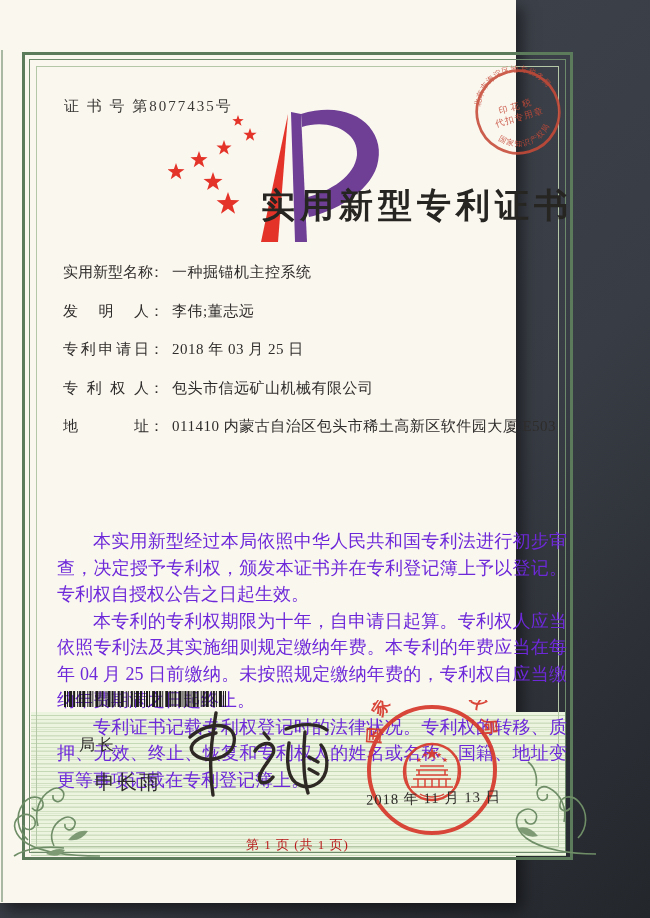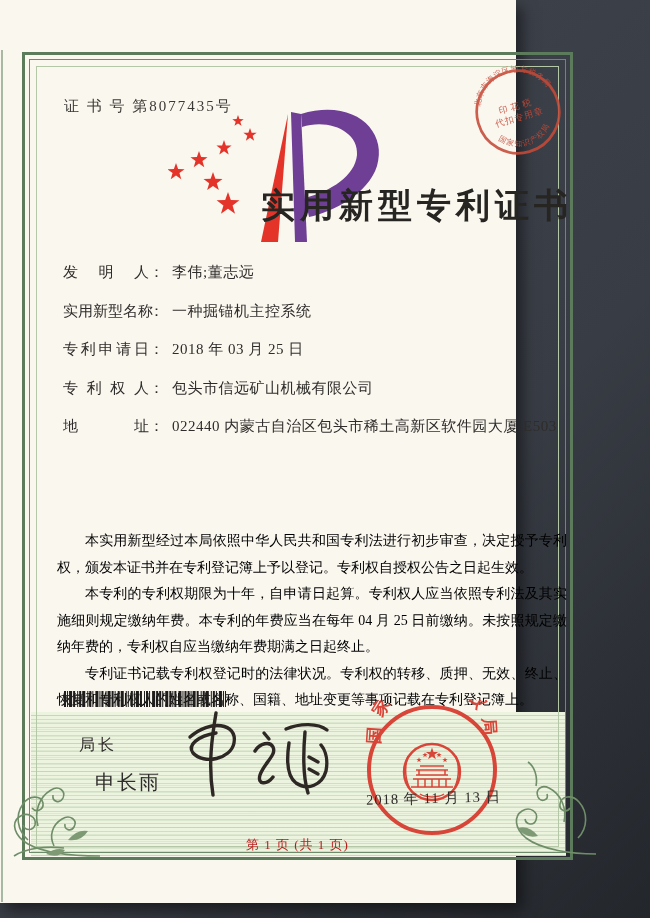--- a/index.html
+++ b/index.html
@@ -28,22 +28,22 @@
   .title{position:absolute;left:22px;top:183px;width:551px;text-align:right;
          font-size:34px;font-weight:600;letter-spacing:5px;color:#262522;}
 
   .fields{position:absolute;left:63px;top:263px;width:500px;}
   .frow{position:relative;height:38.6px;font-size:15px;white-space:nowrap;}
   .flabel{display:inline-block;width:86px;text-align:justify;text-align-last:justify;letter-spacing:0;}
   .fcolon{display:inline-block;margin-right:8px;}
   .fvalue{letter-spacing:.5px;}
   .grant-no{position:absolute;left:282px;top:0;}
 
-  .body-text{position:absolute;left:57px;top:528px;width:510px;font-size:14px;
-             line-height:26.5px;text-align:justify;color:#000000;}
+  .body-text{position:absolute;left:57px;top:528px;width:510px;font-size:18px;
+             line-height:26.5px;text-align:justify;color:#6d28d9;}
   .body-text p{margin:0;text-indent:2em;}
 
   .barcode{position:absolute;left:64px;top:691px;width:162px;height:16px;}
   .director-label{position:absolute;left:79px;top:735px;font-size:16px;letter-spacing:3px;}
   .director-name{position:absolute;left:95px;top:769px;font-size:20px;letter-spacing:2px;}
   .signature{position:absolute;left:160px;top:703px;width:175px;height:102px;}
 
   .seal{position:absolute;left:362px;top:700px;width:140px;height:140px;opacity:.92;z-index:4;}
   .seal-date{position:absolute;left:366px;top:789px;font-size:14.5px;letter-spacing:1px;color:#2e2c29;
              z-index:5;transform:rotate(-1.5deg);}
@@ -98,33 +98,33 @@
         <textPath href="#taxBottom" startOffset="50%" text-anchor="middle">国家知识产权局</textPath>
       </text>
       <text x="46" y="43" text-anchor="middle" font-size="8.6" fill="#c64a38" letter-spacing="3">印花税</text>
       <text x="46" y="54" text-anchor="middle" font-size="8.6" fill="#c64a38" letter-spacing="1">代扣专用章</text>
     </svg>
 
     <div class="title">实用新型专利证书</div>
 
     <div class="fields">
       <div class="frow">
+        <span class="flabel">实用新型名称</span><span class="fcolon">：</span><span class="fvalue">一种掘锚机主控系统</span>
+      </div>
+      <div class="frow">
         <span class="flabel">发明人</span><span class="fcolon">：</span><span class="fvalue">李伟;董志远</span>
       </div>
       <div class="frow">
-        <span class="flabel">实用新型名称</span><span class="fcolon">：</span><span class="fvalue">一种掘锚机主控系统</span>
-      </div>
-      <div class="frow">
         <span class="flabel">专利申请日</span><span class="fcolon">：</span><span class="fvalue">2018 年 03 月 25 日</span>
       </div>
       <div class="frow">
         <span class="flabel">专利权人</span><span class="fcolon">：</span><span class="fvalue">包头市信远矿山机械有限公司</span>
       </div>
       <div class="frow">
-        <span class="flabel">地址</span><span class="fcolon">：</span><span class="fvalue">022440 内蒙古自治区包头市稀土高新区软件园大厦 E503</span>
+        <span class="flabel">地址</span><span class="fcolon">：</span><span class="fvalue">011410 内蒙古自治区包头市稀土高新区软件园大厦 E503</span>
       </div>
     </div>
 
     <div class="body-text">
       <p>本实用新型经过本局依照中华人民共和国专利法进行初步审查，决定授予专利权，颁发本证书并在专利登记簿上予以登记。专利权自授权公告之日起生效。</p>
       <p>本专利的专利权期限为十年，自申请日起算。专利权人应当依照专利法及其实施细则规定缴纳年费。本专利的年费应当在每年 04 月 25 日前缴纳。未按照规定缴纳年费的，专利权自应当缴纳年费期满之日起终止。</p>
       <p>专利证书记载专利权登记时的法律状况。专利权的转移、质押、无效、终止、恢复和专利权人的姓名或名称、国籍、地址变更等事项记载在专利登记簿上。</p>
     </div>
 
     <svg class="barcode" viewBox="0 0 160 16" preserveAspectRatio="none">

